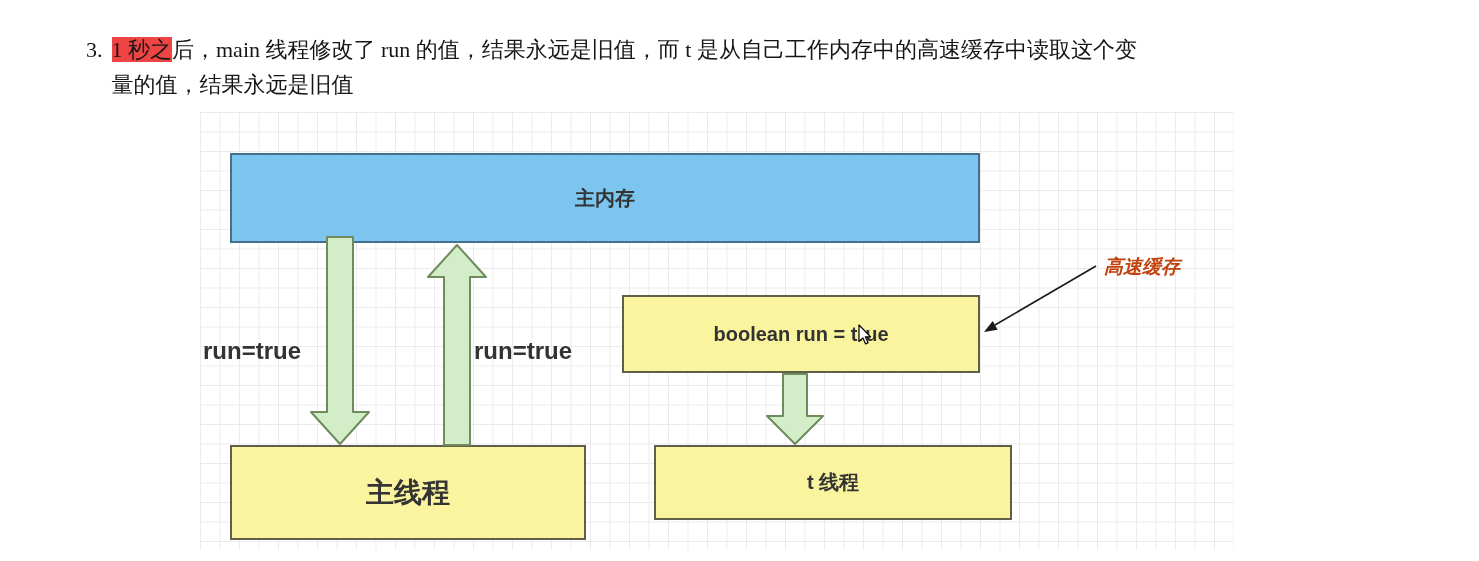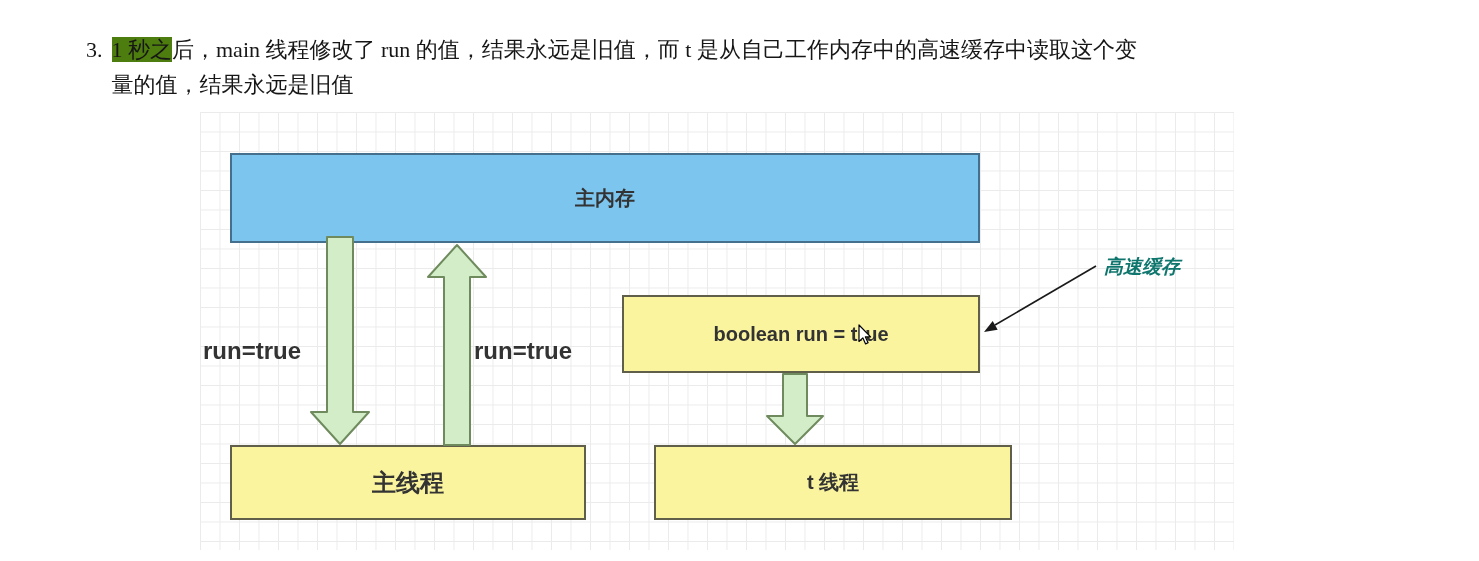--- a/index.html
+++ b/index.html
@@ -5,21 +5,21 @@
   * { margin:0; padding:0; box-sizing:border-box; }
   html,body { width:1479px; height:561px; background:#ffffff; overflow:hidden; }
   body { font-family:"Liberation Sans", sans-serif; position:relative; }
 
   .note {
     position:absolute; left:86px; top:32px;
     display:flex; gap:9px;
     font-family:"Liberation Serif", serif;
     font-size:22px; line-height:35px; color:#161616;
   }
-  .note .hl { background:#4d7c0f; }
+  .note .hl { background:#ef4444; }
 
   .grid {
     position:absolute; left:200px; top:112px; width:1034px; height:438px;
     background-image:
       linear-gradient(to right, #ebebeb 1px, transparent 1px),
       linear-gradient(to bottom, #ebebeb 1px, transparent 1px);
     background-size:19.5px 19.5px;
   }
 
   .box {
@@ -27,34 +27,34 @@
     align-items:center; justify-content:center;
     font-weight:bold; color:#333333; text-align:center;
   }
   .box.blue {
     left:230px; top:153px; width:750px; height:90px;
     background:#7cc5ee; border:2px solid #44708e;
     font-size:20px; line-height:29px;gap:16px;
   }
   .box.yellow { background:#faf49e; border:2px solid #5f5f4a; }
   .box.cache   { left:622px; top:295px; width:358px; height:78px; font-size:20px; }
-  .box.mainthread { left:230px; top:445px; width:356px; height:75px; font-size:24px; }
+  .box.mainthread { left:230px; top:445px; width:356px; height:95px; font-size:28px; }
   .box.tthread    { left:622px; top:445px; width:358px; height:75px; font-size:20px;margin-left:32px; }
 
   .arrow-label {
     position:absolute; font-size:24px; font-weight:bold; color:#333333;
     white-space:nowrap;
   }
   .lbl-run-true  { left:203px; top:337px; }
   .lbl-run-false { left:474px; top:337px; }
 
   .cache-note {
     position:absolute; left:1104px; top:254px;
     font-size:19px; font-weight:bold; font-style:italic;
-    color:#0f766e; white-space:nowrap;
+    color:#c2410c; white-space:nowrap;
   }
 
   svg.overlay { position:absolute; left:0; top:0; pointer-events:none; }
   .block-arrow { fill:#d2edc8; stroke:#6f8b5e; stroke-width:2; stroke-linejoin:round; }
   .anno-line { stroke:#1a1a1a; stroke-width:1.6; fill:none; }
   .anno-head { fill:#1a1a1a; }
   .cursor-shape { fill:#ffffff; stroke:#000000; stroke-width:1.2; stroke-linejoin:round; }
 </style>
 </head>
 <body>

